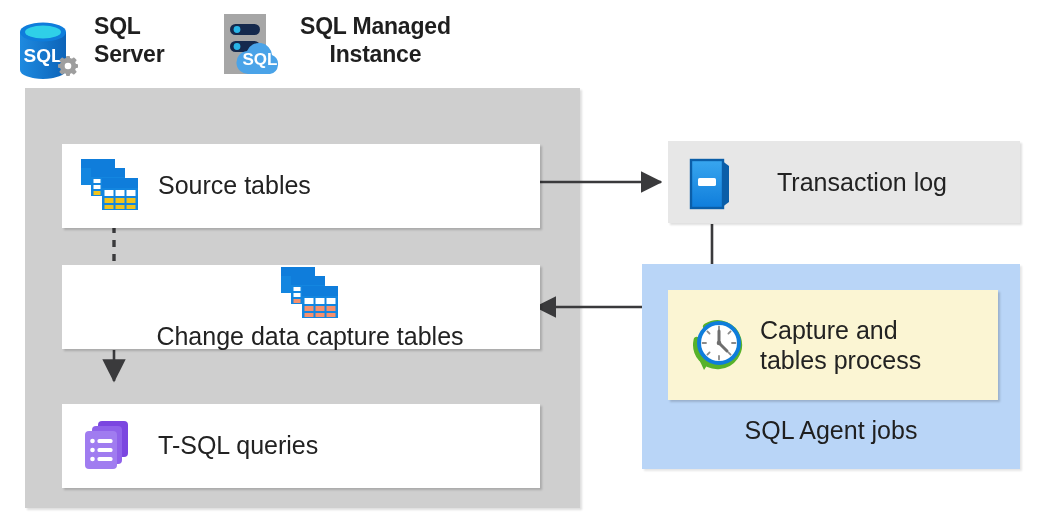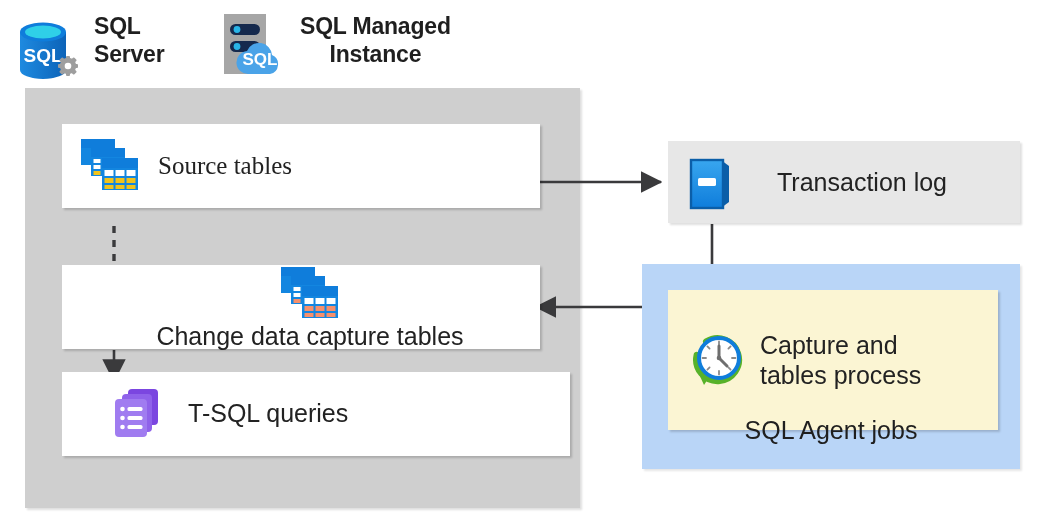--- a/index.html
+++ b/index.html
@@ -15,36 +15,36 @@
   #legend-sql-mi{left:218px;top:8px;}
   #legend-sql-mi .legend-label{margin-left:14px;margin-top:4px;text-align:center;}
 
   
   .gray-container{position:absolute;left:25px;top:88px;width:555px;height:420px;
     background:#cfcfcf;box-shadow:2px 2px 2px rgba(0,0,0,.13);}
 
   
   .white-row{position:absolute;left:62px;width:478px;height:84px;background:#ffffff;
     box-shadow:1.5px 1.5px 2px rgba(0,0,0,.18);display:flex;align-items:center;}
-  #row-source-tables{top:124px;font-family:Liberation Serif, serif;}
+  #row-source-tables{top:144px;}
   #row-cdc-tables{top:265px;flex-direction:column;}
-  #row-tsql-queries{top:372px;padding-left:30px;}
+  #row-tsql-queries{top:404px;}
   .row-icon{width:60px;height:58px;margin-left:18px;flex:0 0 auto;position:relative;}
   .row-label{font-size:25px;color:#222;margin-left:18px;line-height:1.1;}
 
   
   .tlog-panel{position:absolute;left:668px;top:141px;width:352px;height:82px;
     background:#e7e7e7;box-shadow:2px 2px 2px rgba(0,0,0,.13);display:flex;align-items:center;gap:25px;}
   .tlog-icon{width:48px;height:52px;margin-left:18px;flex:0 0 auto;position:relative;}
   .tlog-label{font-size:25px;color:#222;margin-left:18px;}
 
   
   .agent-panel{position:absolute;left:642px;top:264px;width:378px;height:205px;
     background:#b9d5f7;box-shadow:2px 2px 2px rgba(0,0,0,.10);}
-  .capture-card{position:absolute;left:26px;top:26px;width:330px;height:140px;
+  .capture-card{position:absolute;left:26px;top:26px;width:330px;height:110px;
     background:#fbf5d3;box-shadow:2px 2px 2px rgba(0,0,0,.17);display:flex;align-items:center;}
   .clock-icon{width:54px;height:54px;margin-left:22px;flex:0 0 auto;}
   .capture-label{font-size:25px;color:#222;margin-left:16px;line-height:1.22;}
   .agent-title{position:absolute;left:0;top:152px;width:378px;text-align:center;
     font-size:25px;font-weight:normal;color:#1f1f1f;}
 
   
   .conn{position:absolute;left:0;top:0;width:1044px;height:527px;pointer-events:none;}
 </style>
 </head>

